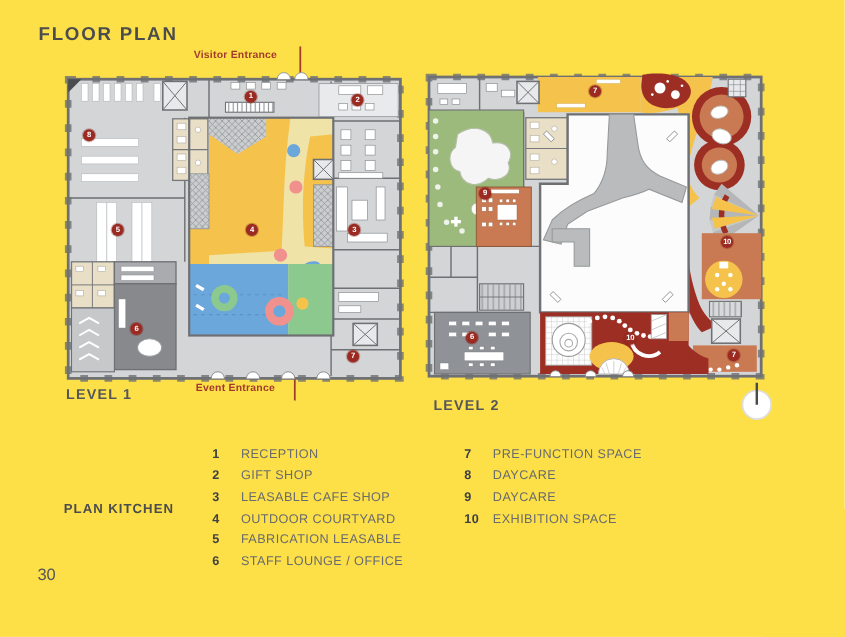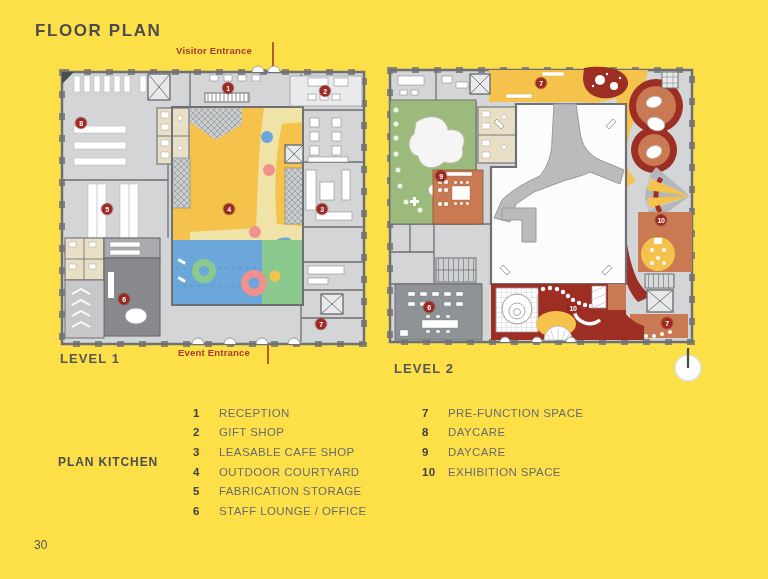--- a/index.html
+++ b/index.html
@@ -11,21 +11,21 @@
   .entrance-label{width:100px;text-align:center;font-size:9.5px;font-weight:bold;color:#A23B2E;letter-spacing:.2px;}
   .plan{position:absolute;}
   .plan svg{display:block;}
   .badge{position:absolute;width:11px;height:11px;border-radius:50%;background:#9B2B22;color:#fff;
          font-size:7px;line-height:11px;font-weight:bold;text-align:center;letter-spacing:-0.3px;
          transform:translate(-50%,-50%);box-shadow:0 0 0 1px rgba(120,28,20,.3);}
   .legend-heading{left:58px;top:455px;font-size:12px;font-weight:bold;letter-spacing:.9px;color:#4B4C4E;}
   .legend-col{position:absolute;top:403px;}
   .lrow{display:flex;height:19.6px;align-items:center;font-size:11.5px;color:#6A6B6E;letter-spacing:.4px;}
   .lnum{width:26px;font-weight:bold;color:#3F4043;}
-  .page-num{left:34px;top:538px;font-size:12px;color:#55565A;}
+  .page-num{left:34px;top:514px;font-size:15px;color:#55565A;}
 </style>
 </head>
 <body>
 
 <div class="page">
 
   <div class="abs page-title">FLOOR PLAN</div>
 
   <div class="abs entrance-label" style="left:164px;top:45px;">Visitor Entrance</div>
   <div class="abs" style="left:267px;top:42px;">
@@ -404,21 +404,21 @@
     <div class="lrow">
         <span class="lnum">3</span>
         <span>LEASABLE CAFE SHOP</span>
       </div>
     <div class="lrow">
         <span class="lnum">4</span>
         <span>OUTDOOR COURTYARD</span>
       </div>
     <div class="lrow">
         <span class="lnum">5</span>
-        <span>FABRICATION STORAGE</span>
+        <span>FABRICATION LEASABLE</span>
       </div>
     <div class="lrow">
         <span class="lnum">6</span>
         <span>STAFF LOUNGE / OFFICE</span>
       </div>
   </div>
   <div class="legend-col" style="left:422px;">
     <div class="lrow">
         <span class="lnum">7</span>
         <span>PRE-FUNCTION SPACE</span>

